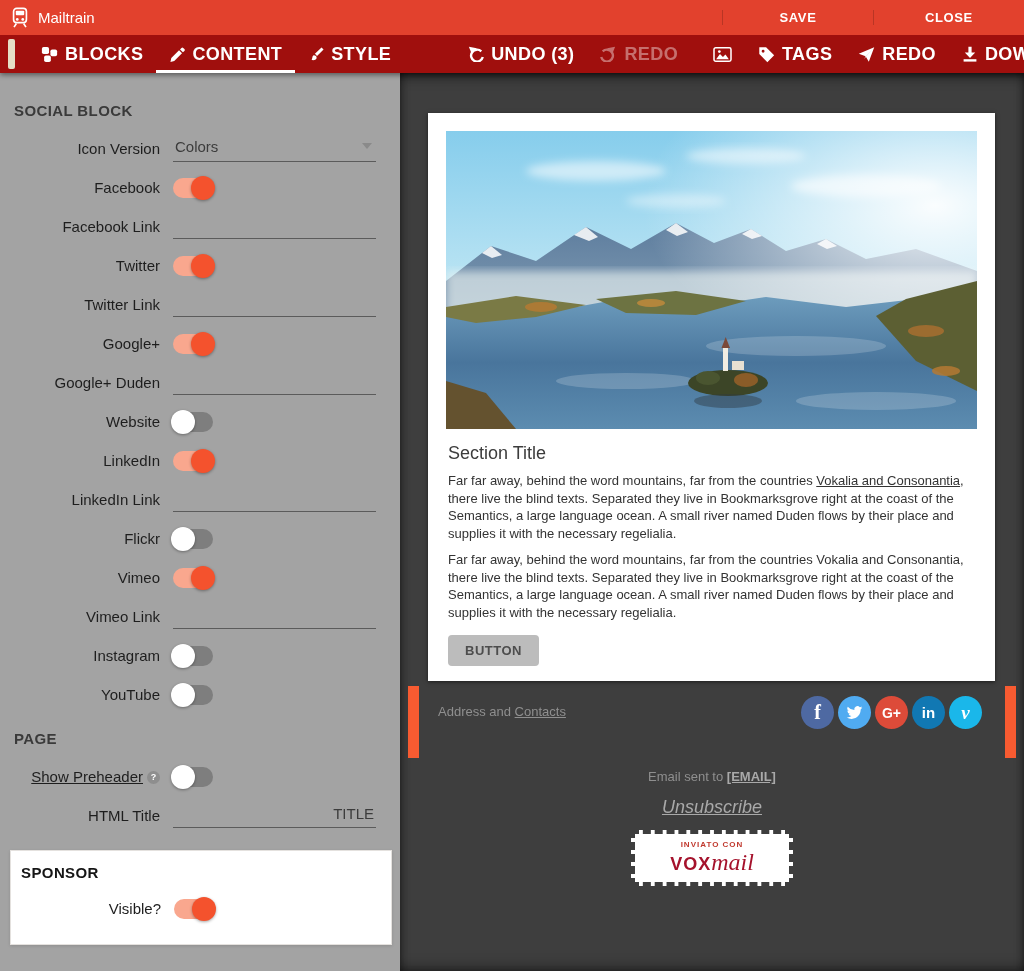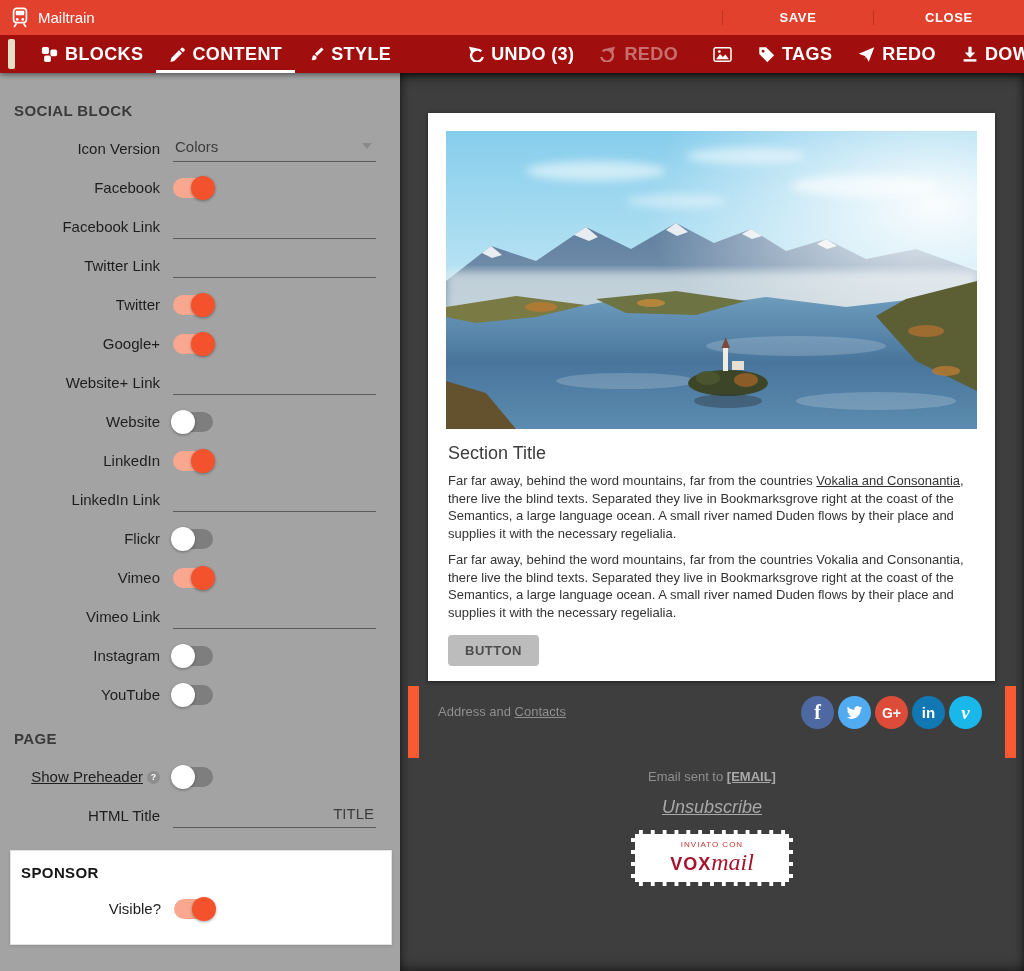--- a/index.html
+++ b/index.html
@@ -105,21 +105,21 @@
   .si-gp{background:#dd4b39; font-size:14px;}
   .si-li{background:#1178b3; font-size:15px;}
   .si-vm{background:#1ab7ea; font-size:19px; font-style:italic;
     font-family:"Liberation Serif",serif;}
   .email-sent { text-align:center; color:#8f8f8f; font-size:13px; margin-top:9px; }
   .email-sent a { color:#a9a9a9; font-weight:bold;text-align:right; }
   .unsub { text-align:center; font-size:18px; margin-top:13px;font-style:italic; }
   .unsub a { color:#a9a9a9; }
   .vox-stamp { width:162px; margin:12px auto 0 auto; background:#fff;
     border:4px dashed #3e3e3e; text-align:center; padding:6px 4px 8px 4px; }
-  .vox-tag { font-size:8px; font-weight:normal; color:#c0392e; letter-spacing:1px; }
+  .vox-tag { font-size:8px; font-weight:bold; color:#c0392e; letter-spacing:1px; }
   .vox-line { line-height:1; margin-top:1px; }
   .vox-bold { font-size:18px; font-weight:900; color:#a5122c; letter-spacing:1px; }
   .vox-script { font-size:24px; font-style:italic; color:#a5122c;
     font-family:"Liberation Serif","DejaVu Serif",serif; }
 </style>
 </head>
 <body>
 
 <div class="app">
 
@@ -254,46 +254,46 @@
       </div>
 
       <div class="frow">
         <span class="flabel">Facebook Link</span>
         <div class="fctrl">
             <input class="uinput" value="" style="">
           </div>
       </div>
 
       <div class="frow">
+        <span class="flabel">Twitter</span>
+        <div class="fctrl">
+            <div class="toggle on">
+              <span class="knob"></span>
+            </div>
+          </div>
+      </div>
+
+      <div class="frow">
         <span class="flabel">Twitter Link</span>
         <div class="fctrl">
             <input class="uinput" value="" style="">
           </div>
       </div>
 
       <div class="frow">
-        <span class="flabel">Twitter</span>
+        <span class="flabel">Google+</span>
         <div class="fctrl">
             <div class="toggle on">
               <span class="knob"></span>
             </div>
           </div>
       </div>
 
       <div class="frow">
-        <span class="flabel">Google+</span>
-        <div class="fctrl">
-            <div class="toggle on">
-              <span class="knob"></span>
-            </div>
-          </div>
-      </div>
-
-      <div class="frow">
-        <span class="flabel">Website+ Link</span>
+        <span class="flabel">Google+ Duden</span>
         <div class="fctrl">
             <input class="uinput" value="" style="">
           </div>
       </div>
 
       <div class="frow">
         <span class="flabel">Website</span>
         <div class="fctrl">
             <div class="toggle off">
               <span class="knob"></span>

